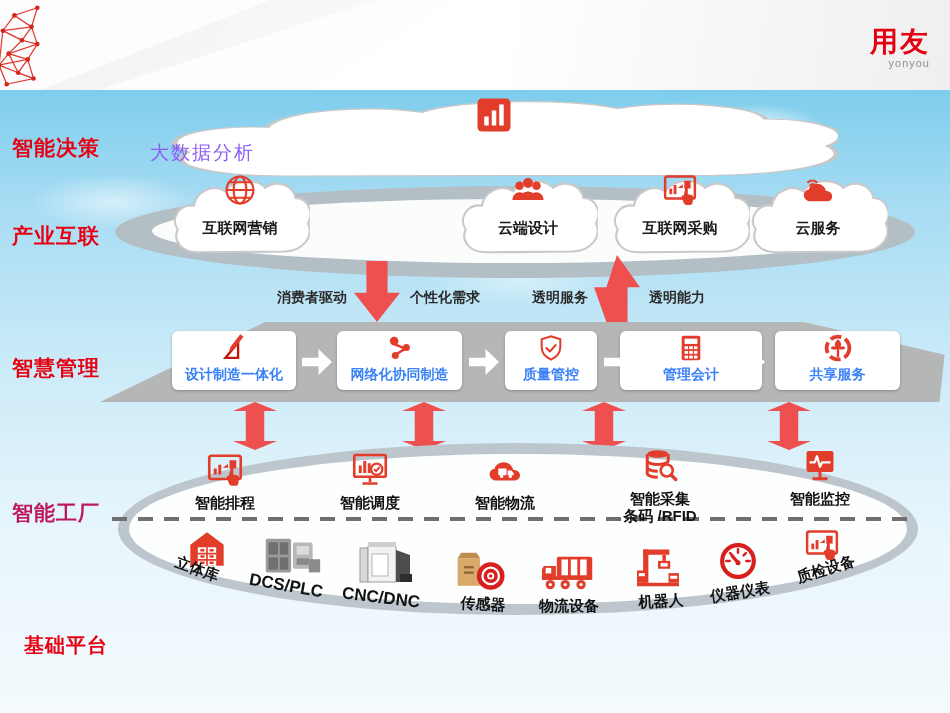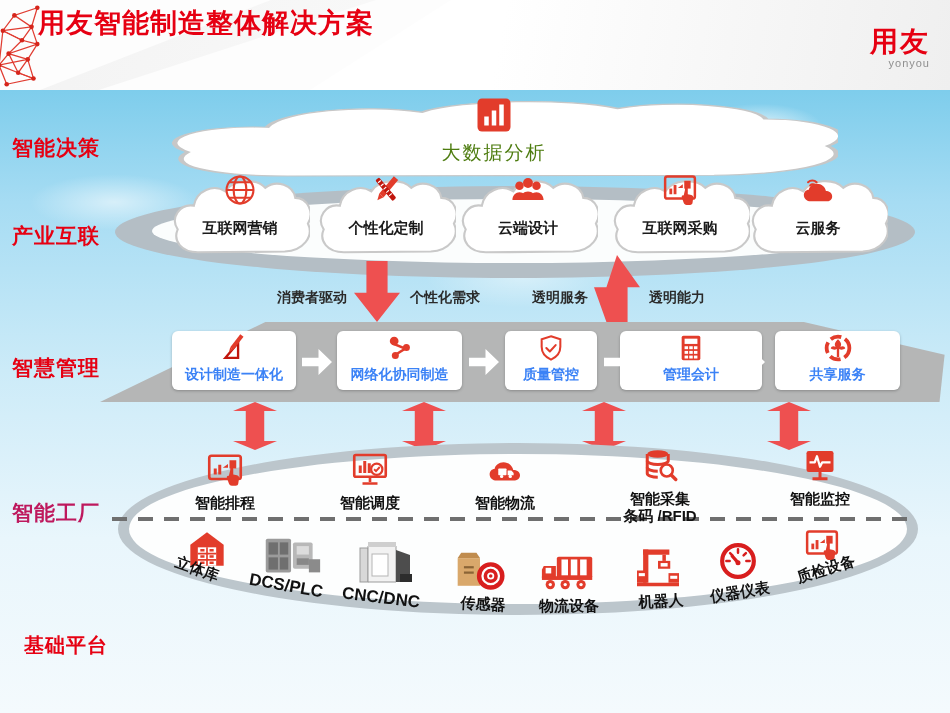--- a/index.html
+++ b/index.html
@@ -35,22 +35,22 @@
   .rl-decision{left:12px;top:134px;}
   .rl-industry{left:12px;top:222px;}
   .rl-management{left:12px;top:354px;}
   .rl-factory{left:12px;top:499px;}
   .rl-platform{left:24px;top:632px;font-size:20px;}
 
   
   .cloud-svg{position:absolute;left:0;top:0;width:100%;height:100%;}
   .big-cloud{position:absolute;left:150px;top:92px;width:688px;height:90px;}
   .big-cloud .icon{position:absolute;left:50%;top:5px;transform:translateX(-50%);width:36px;height:36px;}
-  .big-cloud .lbl{position:absolute;left:0;right:0;top:48px;text-align:center;
-      font-size:19px;color:#4d7c0f;letter-spacing:2px;}
+  .big-cloud .lbl{position:absolute;left:0;right:0;top:48px;text-align:left;
+      font-size:19px;color:#8b5cf6;letter-spacing:2px;}
   .ind-ring-outer{position:absolute;left:115px;top:186px;width:800px;height:92px;
       border-radius:50%;background:#b4bec5;}
   .ind-ring-inner{position:absolute;left:152px;top:199px;width:726px;height:64px;
       border-radius:50%;background:#fbfdfd;}
   .sm-cloud{position:absolute;width:140px;height:86px;}
   .sm-cloud .icon{position:absolute;left:50%;top:1px;transform:translateX(-50%);width:34px;height:34px;}
   .sm-cloud .lbl{position:absolute;left:0;right:0;top:47px;text-align:center;
       font-size:15px;font-weight:700;color:#1a1a1a;}
 
   
@@ -126,21 +126,20 @@
           <circle cx="28" cy="40" r="2.4"></circle>
           <circle cx="44" cy="44" r="2.4"></circle>
         <circle cx="14" cy="54" r="2.4"></circle>
           <circle cx="34" cy="60" r="2.4"></circle>
           <circle cx="4" cy="66" r="2.4"></circle>
         <circle cx="24" cy="74" r="2.4"></circle>
           <circle cx="40" cy="80" r="2.4"></circle>
           <circle cx="12" cy="86" r="2.4"></circle>
       </g>
     </svg>
-    <div class="title brand-red" style="color: rgb(230, 0, 18);">用友智能制造整体解决方案</div>
     <div class="brand">
       <div class="brand-cn brand-red" style="color: rgb(230, 0, 18);">用友</div>
       <div class="brand-en">yonyou</div>
     </div>
   </div>
 
   <div class="sky"></div>
 
   <div class="rail-label rl-decision brand-red" style="color: rgb(230, 0, 18);">智能决策</div>
   <div class="rail-label rl-industry brand-red" style="color: rgb(230, 0, 18);">产业互联</div>
@@ -398,36 +397,20 @@
       <svg class="cloud-svg" viewBox="0 0 200 120" preserveAspectRatio="none">
         <use href="#cloudPath" fill="#ffffff" stroke="#c9c9c9" stroke-width="3"></use>
       </svg>
       <span class="icon" style="width: 34px; height: 34px; display: inline-block; position: absolute; left: 50%; top: 1px; transform: translateX(-50%);"><svg viewBox="0 0 48 48" fill="none" stroke="#e23c2b" stroke-width="3" width="100%" height="100%">
           <circle cx="24" cy="24" r="19"></circle>
           <ellipse cx="24" cy="24" rx="9" ry="19"></ellipse>
           <path d="M5 24h38M8 13h32M8 35h32"></path>
         </svg></span>
       <div class="lbl">互联网营销</div>
     </div>
-    <div class="sm-cloud" style="left: 316px; top: 172px;">
-      <svg class="cloud-svg" viewBox="0 0 200 120" preserveAspectRatio="none">
-        <use href="#cloudPath" fill="#ffffff" stroke="#c9c9c9" stroke-width="3"></use>
-      </svg>
-      <span class="icon" style="width: 34px; height: 34px; display: inline-block; position: absolute; left: 50%; top: 1px; transform: translateX(-50%);"><svg viewBox="0 0 48 48" width="100%" height="100%">
-          <g transform="rotate(40 24 24)">
-            <rect x="20" y="2" width="8" height="32" fill="#e23c2b"></rect>
-            <path d="M20 34h8l-4 9z" fill="#e23c2b"></path>
-          </g>
-          <g transform="rotate(-40 24 24)">
-            <rect x="21" y="4" width="7" height="38" rx="2" fill="#c1160c"></rect>
-            <path d="M22 9h5M22 15h5M22 21h5M22 27h5M22 33h5" stroke="#fff" stroke-width="1.5"></path>
-          </g>
-        </svg></span>
-      <div class="lbl">个性化定制</div>
-    </div>
     <div class="sm-cloud" style="left: 458px; top: 172px;">
       <svg class="cloud-svg" viewBox="0 0 200 120" preserveAspectRatio="none">
         <use href="#cloudPath" fill="#ffffff" stroke="#c9c9c9" stroke-width="3"></use>
       </svg>
       <span class="icon" style="width: 34px; height: 34px; display: inline-block; position: absolute; left: 50%; top: 1px; transform: translateX(-50%);"><svg viewBox="0 0 48 48" fill="#e23c2b" width="100%" height="100%">
           <circle cx="12" cy="18" r="6"></circle>
           <circle cx="36" cy="18" r="6"></circle>
           <circle cx="24" cy="14" r="7"></circle>
           <path d="M2 38c0-7 5-11 10-11 3 0 5 1 7 3 2-2 4-3 7-3h-4c3 0 5 1 7 3 2-2 4-3 7-3 5 0 10 4 10 11z"></path>
           <path d="M13 38c0-8 5-12 11-12s11 4 11 12z"></path>

